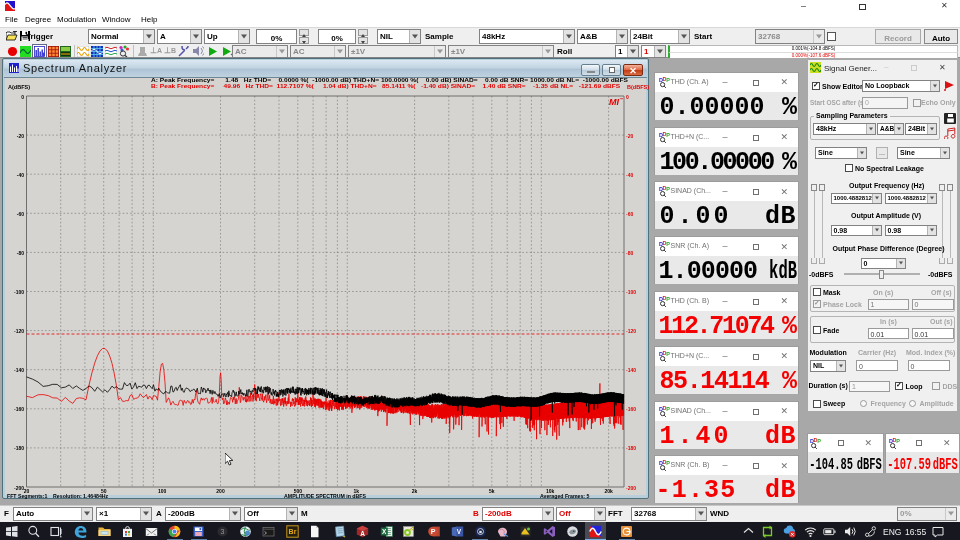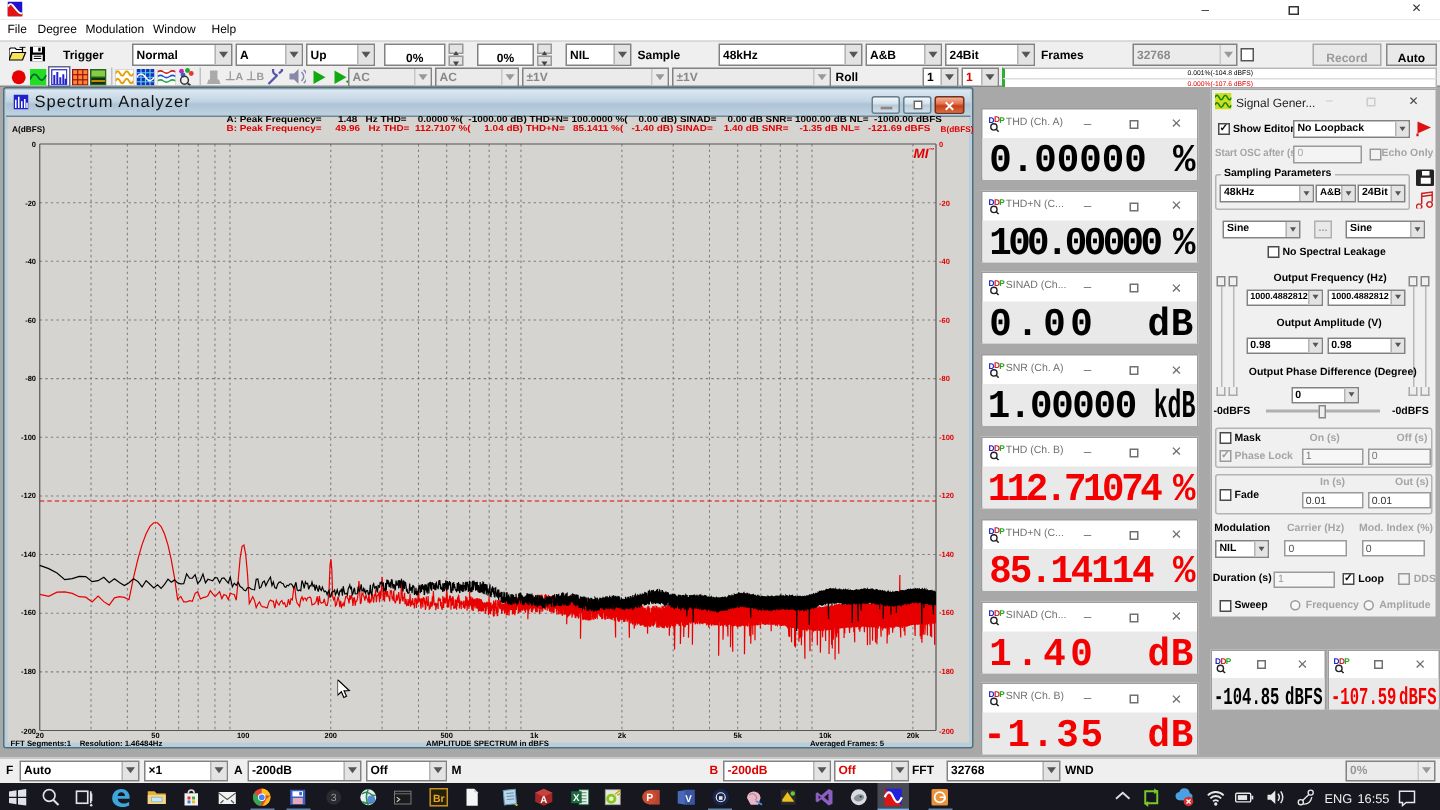--- a/index.html
+++ b/index.html
@@ -39,21 +39,21 @@
 <path d="M0,9 L2,4 L11,4 L9,9 Z" fill="#f7e25a" stroke="#000" stroke-width="0.8"></path>
 <path d="M7,0.5 L11,0.5 M9,0.5 L9,2" stroke="#000" stroke-width="0.8" fill="none"></path>
     </svg>
 <svg class="abs" style="left:20px;top:31px" width="10" height="10" viewBox="0 0 10 10">
 <rect x="0" y="0" width="10" height="10" fill="#000"></rect>
       <rect x="2" y="0" width="6" height="4" fill="#fff"></rect>
 <rect x="5.5" y="0.8" width="1.6" height="2.4" fill="#000"></rect>
       <rect x="1.5" y="5.5" width="7" height="4.5" fill="#fff"></rect>
 <path d="M2.5,6.5 h5 M2.5,8 h5" stroke="#000" stroke-width="0.7"></path>
     </svg>
-<div style="position:absolute;left:26px;top:32px;font:bold 8px 'Liberation Sans', sans-serif;color:#000;white-space:nowrap;margin-left:16px;">Trigger</div>
+<div style="position:absolute;left:26px;top:32px;font:bold 8px 'Liberation Sans', sans-serif;color:#000;white-space:nowrap;">Trigger</div>
 <div class="cb " style="left:88px;top:29px;width:67px;height:15px">
       <span style="color:#000;font:bold 8px 'Liberation Sans', sans-serif">Normal</span>
       <i></i>
     </div>
 <div class="cb " style="left:157px;top:29px;width:45px;height:15px">
       <span style="color:#000;font:bold 8px 'Liberation Sans', sans-serif">A</span>
       <i></i>
     </div>
 <div class="cb " style="left:204px;top:29px;width:46px;height:15px">
       <span style="color:#000;font:bold 8px 'Liberation Sans', sans-serif">Up</span>
@@ -87,21 +87,21 @@
       <i></i>
     </div>
 <div class="cb " style="left:577px;top:29px;width:51px;height:15px">
       <span style="color:#000;font:bold 8px 'Liberation Sans', sans-serif">A&amp;B</span>
       <i></i>
     </div>
 <div class="cb " style="left:630px;top:29px;width:60px;height:15px">
       <span style="color:#000;font:bold 8px 'Liberation Sans', sans-serif">24Bit</span>
       <i></i>
     </div>
-<div style="position:absolute;left:694px;top:32px;font:bold 8px 'Liberation Sans', sans-serif;color:#000;white-space:nowrap;">Frames</div>
+<div style="position:absolute;left:694px;top:32px;font:bold 8px 'Liberation Sans', sans-serif;color:#000;white-space:nowrap;">Start</div>
 <div class="cb dis" style="left:755px;top:29px;width:70px;height:15px">
       <span style="color:#8a8a8a;font:bold 8px 'Liberation Sans', sans-serif">32768</span>
       <i></i>
     </div>
 <div style="position:absolute;left:827px;top:32px;width:9px;height:9px;background:#fff;border:1px solid #555;box-sizing:border-box"></div>
 <div style="position:absolute;left:839px;top:32px;font:bold 8px 'Liberation Sans', sans-serif;color:#000;white-space:nowrap;margin-left:40px;">Roll</div>
 <div class="abs" style="left:875px;top:29px;width:46px;height:15px;background:#e9e9e9;border:1px solid #aaa;text-align:center;font:bold 8px 'Liberation Sans', sans-serif;color:#9a9a9a;padding-top:3.5px">Record</div>
 <div class="abs" style="left:924px;top:29px;width:34px;height:15px;background:#e9e9e9;border:1px solid #888;text-align:center;font:bold 8px 'Liberation Sans', sans-serif;color:#000;padding-top:3.5px">Auto</div>
 <div class="abs" style="left:0;top:44px;width:960px;height:14px;background:#efefef;border-bottom:1px solid #8a8a8a"></div>
 <svg class="abs" style="left:7px;top:46px" width="11" height="11">

